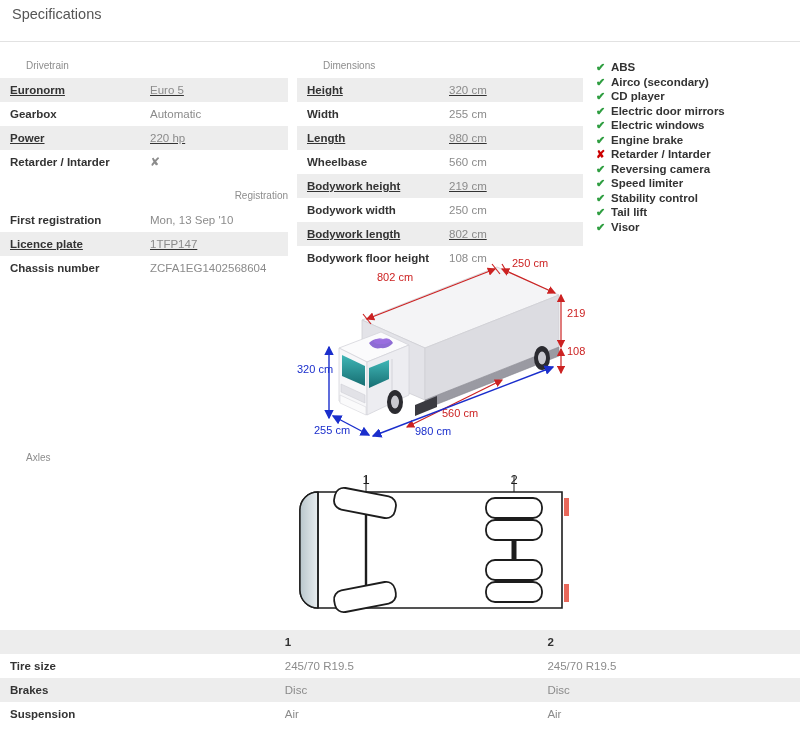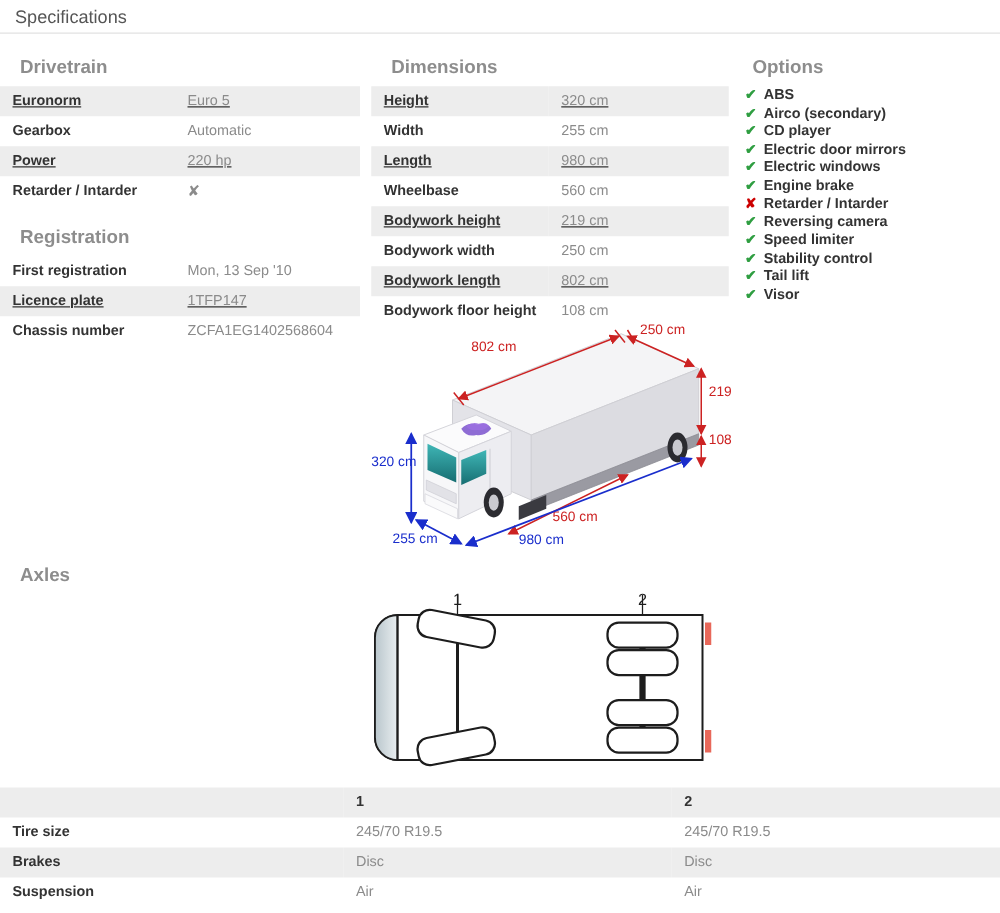--- a/index.html
+++ b/index.html
@@ -7,37 +7,37 @@
   html, body {
     margin: 0; padding: 0;
     background: #ffffff;
     font-family: "Liberation Sans", sans-serif;
     color: #333333;
   }
   body { width: 800px; height: 730px; position: relative; overflow: hidden; }
 
   
   .page-header {
-    height: 27px;
+    height: 42px;
     padding: 4px 12px 0 12px;
     border-bottom: 1px solid #e2e2e2;
   }
   .page-header .title {
     font-size: 14.5px;
     color: #555555;
     font-weight: 400;
     line-height: 20px;
   }
 
   
   .section-heading {
-    font-size: 15px;
+    font-size: 10px;
     color: #8d8d8d;
-    font-weight: 700;
-    margin: 0 0 7px 6px;
+    font-weight: 400;
+    margin: 0 0 7px 16px;
     padding-left: 10px;
   }
 
   
   .cols {
     position: relative;
     padding-top: 18px;
   }
   .col-drivetrain {
     position: absolute;
@@ -189,21 +189,21 @@
           <td class="k">Power</td>
           <td class="v">220 hp</td>
         </tr>
         <tr>
           <td class="k">Retarder / Intarder</td>
           <td class="v cross">✘</td>
         </tr>
       </tbody>
     </table>
 
-    <div class="section-heading" style="margin-top:16px;">Registration</div>
+    <div class="section-heading" style="margin-top:16px;text-align:right;">Registration</div>
     <table class="spec">
       <tbody>
         <tr>
           <td class="k">First registration</td>
           <td class="v">Mon, 13 Sep '10</td>
         </tr>
         <tr class="alt">
           <td class="k">Licence plate</td>
           <td class="v">1TFP147</td>
         </tr>
@@ -249,21 +249,20 @@
         </tr>
         <tr>
           <td class="k">Bodywork floor height</td>
           <td class="v">108 cm</td>
         </tr>
       </tbody>
     </table>
   </div>
 
   <div class="col-options">
-    <div class="section-heading">Options</div>
     <ul class="options">
       <li><span class="mark yes">✔</span><span>ABS</span></li>
       <li><span class="mark yes">✔</span><span>Airco (secondary)</span></li>
       <li><span class="mark yes">✔</span><span>CD player</span></li>
       <li><span class="mark yes">✔</span><span>Electric door mirrors</span></li>
       <li><span class="mark yes">✔</span><span>Electric windows</span></li>
       <li><span class="mark yes">✔</span><span>Engine brake</span></li>
       <li><span class="mark no">✘</span><span>Retarder / Intarder</span></li>
       <li><span class="mark yes">✔</span><span>Reversing camera</span></li>
       <li><span class="mark yes">✔</span><span>Speed limiter</span></li>

